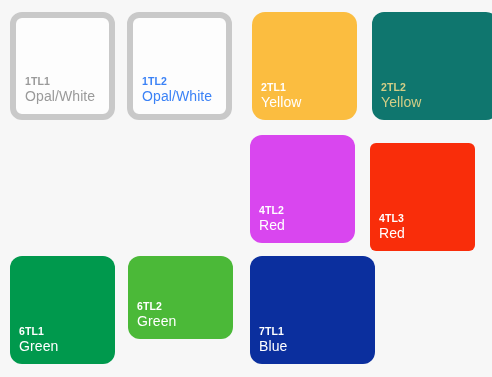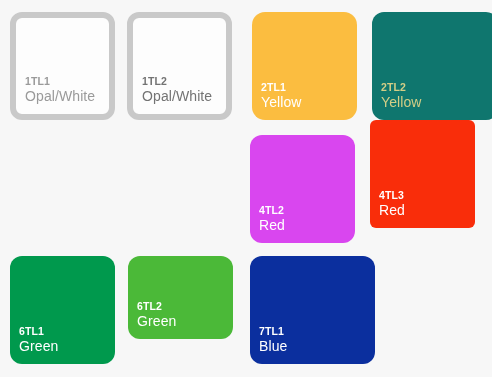--- a/index.html
+++ b/index.html
@@ -64,21 +64,21 @@
 <body style="background: rgb(247, 247, 247);">
 
 <div id="swatch-grid">
     <div class="swatch outlined" style="left: 10px; top: 12px; width: 105px; height: 108px; background: rgb(253, 253, 253); border-color: rgb(201, 201, 201);">
       <div class="swatch-label" style="color: rgb(154, 154, 154);">
         <span class="swatch-code">1TL1</span>
         <span class="swatch-name">Opal/White</span>
       </div>
     </div>
     <div class="swatch outlined" style="left: 127px; top: 12px; width: 105px; height: 108px; background: rgb(253, 253, 253); border-color: rgb(201, 201, 201);">
-      <div class="swatch-label" style="color: #737373;">
+      <div class="swatch-label" style="color: #3b82f6;">
         <span class="swatch-code">1TL2</span>
         <span class="swatch-name">Opal/White</span>
       </div>
     </div>
     <div class="swatch" style="left: 252px; top: 12px; width: 105px; height: 108px; background: rgb(251, 189, 64); border-radius: 13px;">
       <div class="swatch-label" style="color: rgb(255, 255, 255);">
         <span class="swatch-code">2TL1</span>
         <span class="swatch-name">Yellow</span>
       </div>
     </div>
@@ -87,21 +87,21 @@
         <span class="swatch-code">2TL2</span>
         <span class="swatch-name">Yellow</span>
       </div>
     </div>
     <div class="swatch" style="left: 250px; top: 135px; width: 105px; height: 108px; background: #d946ef;">
       <div class="swatch-label" style="color: rgb(255, 255, 255);">
         <span class="swatch-code">4TL2</span>
         <span class="swatch-name">Red</span>
       </div>
     </div>
-    <div class="swatch radius-small" style="left: 370px; top: 120px; width: 105px; height: 108px; background: rgb(249, 45, 10);">
+    <div class="swatch radius-small" style="left: 370px; top: 143px; width: 105px; height: 108px; background: rgb(249, 45, 10);">
       <div class="swatch-label" style="color: rgb(255, 255, 255);">
         <span class="swatch-code">4TL3</span>
         <span class="swatch-name">Red</span>
       </div>
     </div>
     <div class="swatch" style="left: 10px; top: 256px; width: 105px; height: 108px; background: rgb(0, 153, 77);">
       <div class="swatch-label" style="color: rgb(255, 255, 255);">
         <span class="swatch-code">6TL1</span>
         <span class="swatch-name">Green</span>
       </div>

